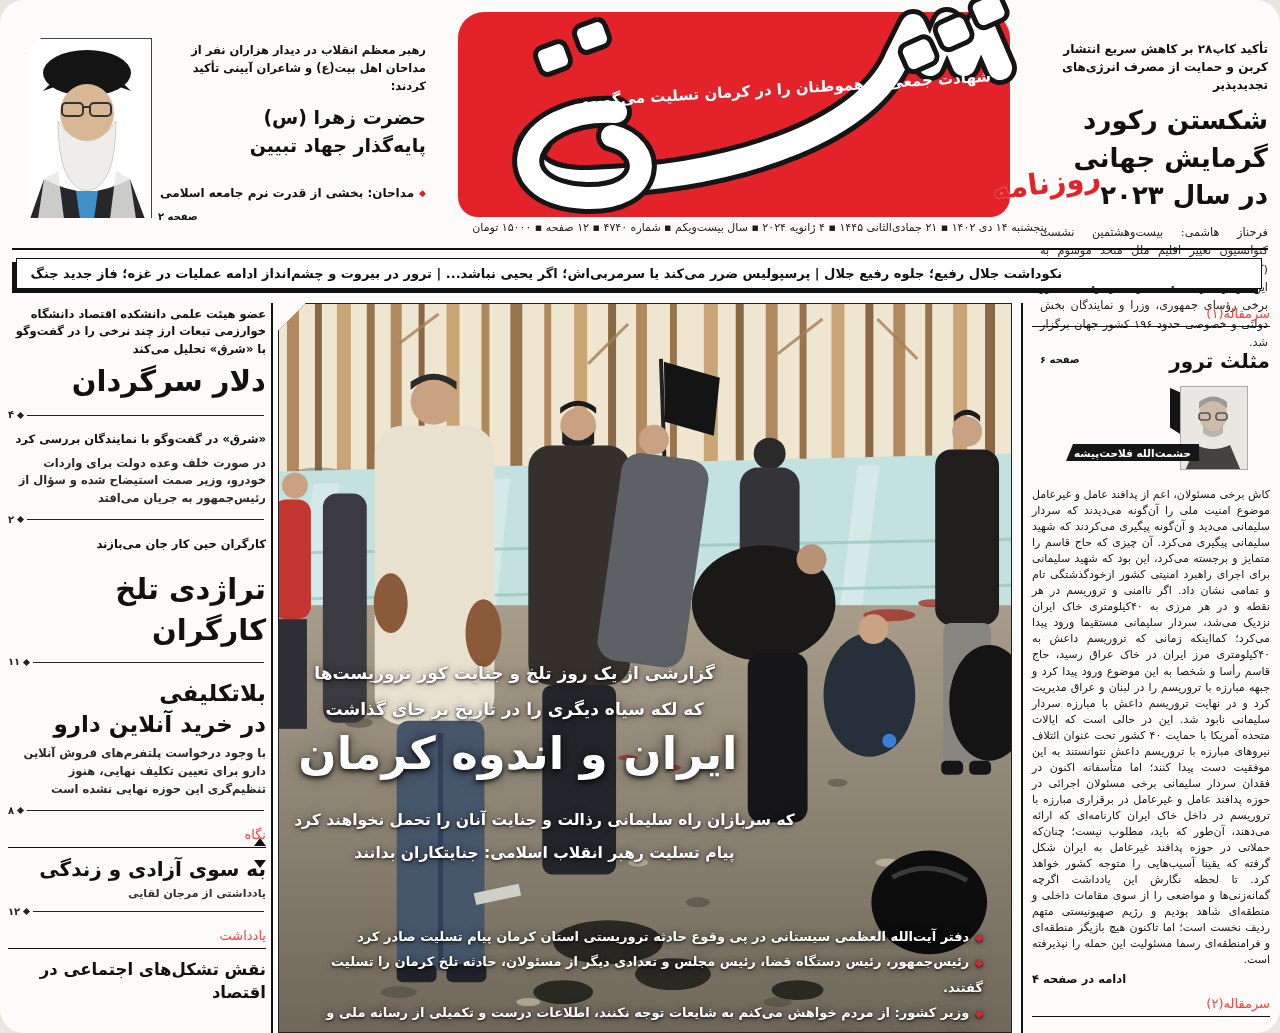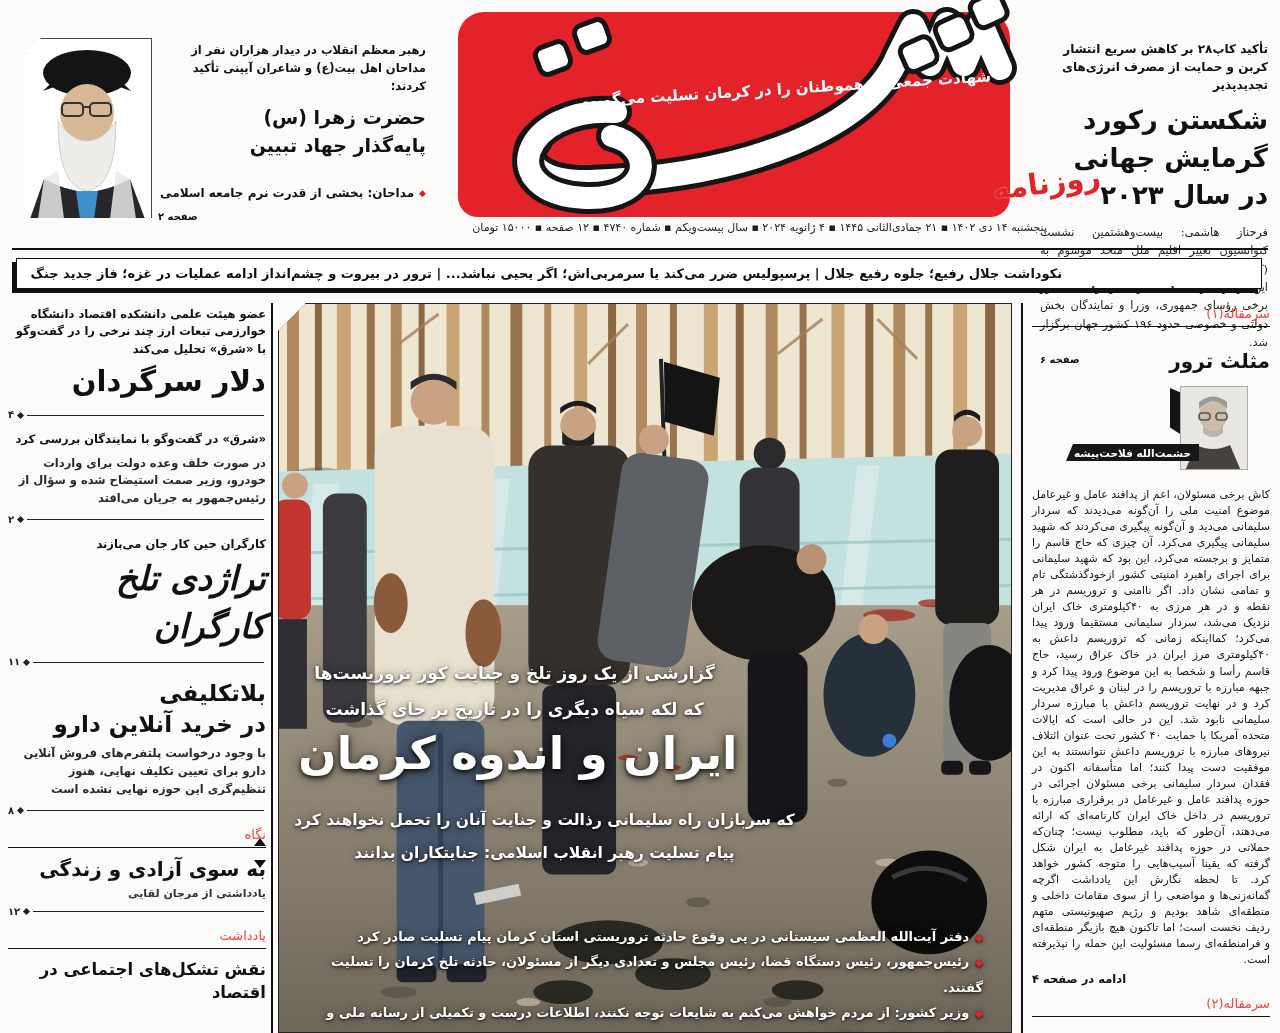--- a/index.html
+++ b/index.html
@@ -1,20 +1,20 @@
 <!DOCTYPE html>
 <html dir="rtl" lang="fa"><head>
 <meta charset="utf-8">
 <style>
   * { margin:0; padding:0; box-sizing:border-box; }
   html,body { background:#e8e6e1; }
   body { font-family:"DejaVu Sans", sans-serif; }
   #paper{
     position:relative; width:1280px; height:1033px; margin:0 auto;
-    background:#fcfbf9; overflow:hidden; direction:rtl; color:#111;
+    background:#fcfbf9; overflow:hidden; direction:rtl; color:#111;border-radius:24px;
   }
   .abs{position:absolute;}
   .b{font-weight:bold;}
   .red{color:#404040;margin-top:36px;}
   .pre{white-space:pre-line;}
 
   
   #leader-photo{ left:25px; top:38px; width:127px; height:180px; border:1px solid #444;
     clip-path:polygon(16px 0,100% 0,100% 100%,0 100%,0 16px); background:#fff;}
   #leader-text{ left:158px; top:42px; width:268px; text-align:right;}
@@ -51,21 +51,21 @@
   #vrule-left{ left:271px;}
   #vrule-right{ left:1021px;}
   .tri{ width:0; height:0; border-left:6px solid transparent; border-right:6px solid transparent;}
   #tri-up{ left:254px; top:838px; border-bottom:8px solid #111;}
   #tri-down{ left:254px; top:860px; border-top:8px solid #111;}
 
   #leftcol{ left:8px; top:306px; width:258px; text-align:right;}
   #leftcol .kick{ font-size:11.5px; font-weight:bold; line-height:1.5;}
   #leftcol .h30{ font-size:29px; line-height:1.5; margin-top:2px;}
   #leftcol .h23{ font-size:23px; line-height:1.32; margin-top:4px;}
-  #leftcol .h24{ font-size:34px; line-height:1.4; margin-top:2px;font-style:italic;}
+  #leftcol .h24{ font-size:29px; line-height:1.4; margin-top:16px;}
   #leftcol .h20{ font-size:20px; line-height:1.35; margin-top:8px;}
   #leftcol .h17{ font-size:16.5px; line-height:1.4; margin-top:9px;}
   #leftcol .sub{ font-size:11.5px; font-weight:bold; line-height:1.55; color:#2a2a2a; margin-top:6px;}
   #leftcol .byline{ font-size:11px; font-weight:bold; color:#333; margin-top:4px;}
   .pagerule{ direction:ltr; display:flex; align-items:center; gap:4px; margin:7px 0 11px;}
   .pagerule .pnum{ font-size:10px; font-weight:bold; color:#222; line-height:1;}
   .pagerule .pdia{ width:5px; height:5px; background:#222; transform:rotate(45deg);}
   .pagerule .pline{ flex:1; border-top:1.2px solid #222; margin-right:2px;}
   .seclabel{ font-size:13px; font-weight:normal; color:#ef4444; letter-spacing:4px; padding-bottom:5px;}
   .secrule{ border-top:1.6px solid #111; margin-bottom:4px;}

